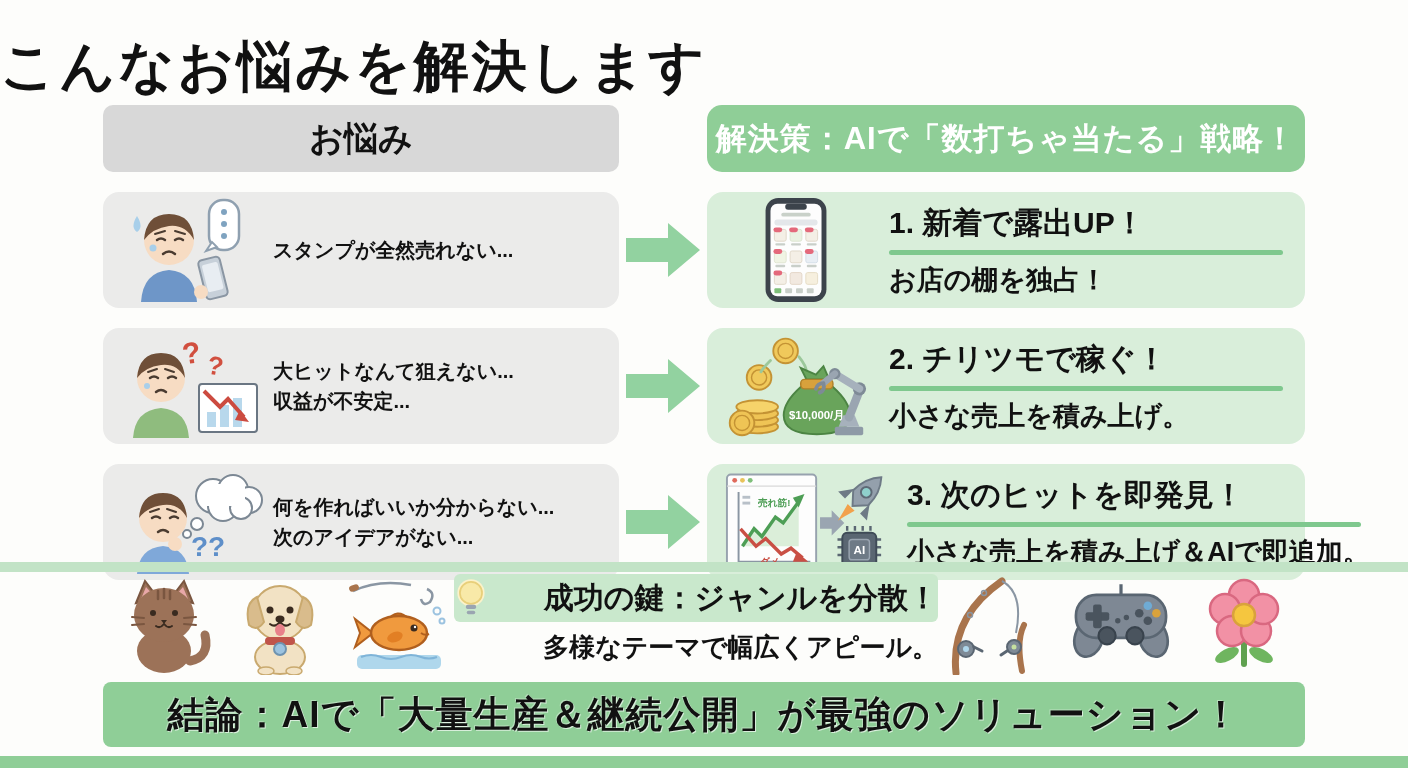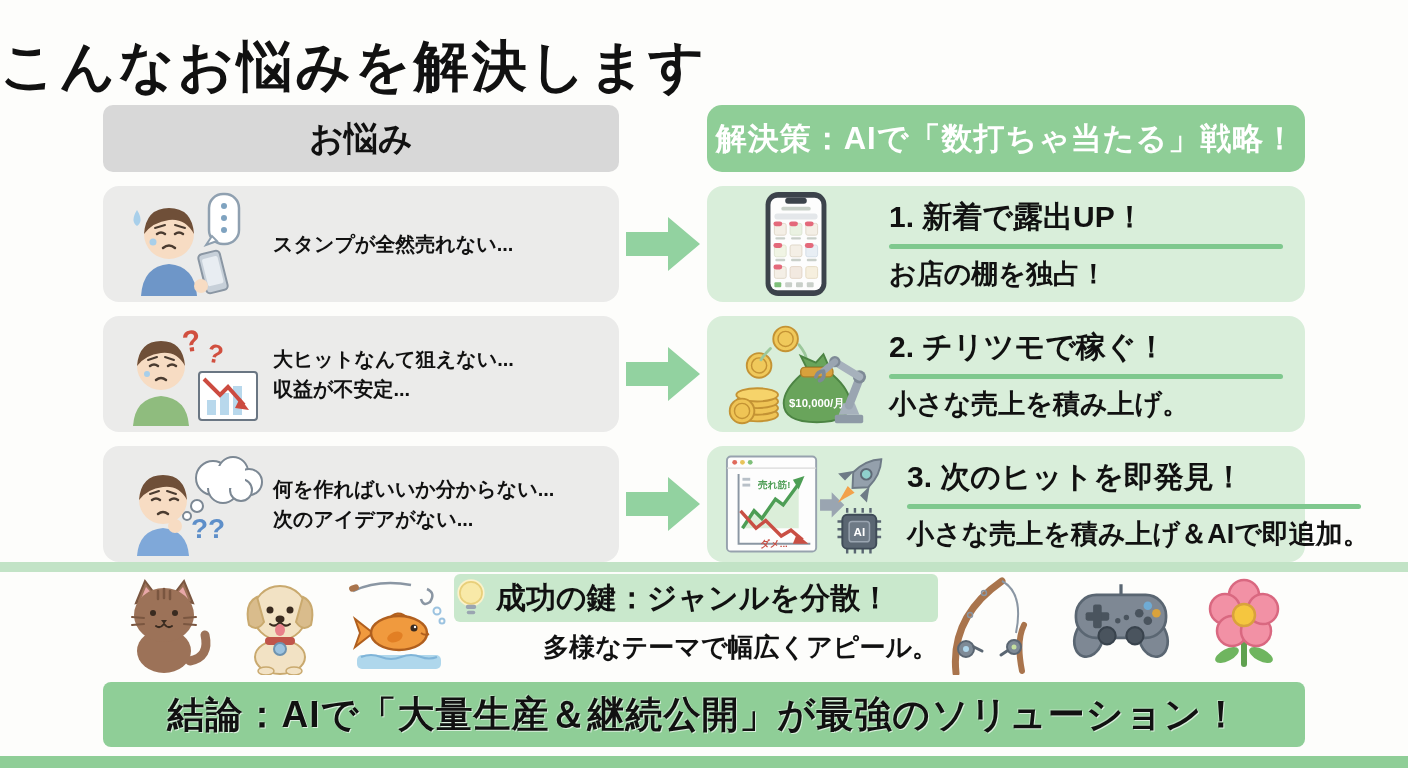--- a/index.html
+++ b/index.html
@@ -8,21 +8,21 @@
     background:#FDFDFB;
     font-family:"Liberation Sans","DejaVu Sans",sans-serif;
     position:relative; overflow:hidden; color:#111;
   }
   .title {
     position:absolute; top:21px; left:0; width:100%;
     text-align:left; font-size:55px; font-weight:900; letter-spacing:3px;margin-top:9px;
   }
   .grid {
     position:absolute; left:103px; top:105px; width:1202px;
-    display:grid; grid-template-columns:516px 88px 598px; grid-auto-rows:auto; row-gap:14px;
+    display:grid; grid-template-columns:516px 88px 598px; grid-auto-rows:auto; row-gap:20px;
   }
   .hdr-problem {
     grid-column:1; height:67px; background:#D8D8D8; border-radius:10px;
     display:flex; align-items:center; justify-content:center;
     font-size:34px; font-weight:800;
   }
   .hdr-spacer { grid-column:2; }
   .hdr-solution {
     grid-column:3; height:67px; background:#8FCE97; border-radius:15px;
     display:flex; align-items:center; justify-content:center;
@@ -49,21 +49,21 @@
   .bottom-row {
     position:absolute; top:574px; left:0; width:1408px; height:102px;
     display:flex; align-items:flex-start; justify-content:space-between;
     padding:0 112px;
   }
   .genre-icons { display:flex; gap:12px; align-items:center; height:102px; }
   .genre-icons svg { display:block; }
   .success-center { width:500px; }
   .success-box {
     height:48px; background:#C9E8CC; border-radius:6px;
-    display:flex; align-items:center; justify-content:flex-start; gap:8px;
+    display:flex; align-items:center; justify-content:space-between; gap:8px;
     font-size:30px; font-weight:800; white-space:nowrap;
   }
   .success-sub { text-align:right; font-size:26px; font-weight:800; margin-top:8px; white-space:nowrap; }
   .banner {
     position:absolute; left:103px; top:682px; width:1202px; height:65px;
     background:#8FCE97; border-radius:8px;
     display:flex; align-items:center; justify-content:center;
     font-size:37px; font-weight:900; letter-spacing:1px;
     text-shadow:1px 1px 0 rgba(255,255,255,.65), -1px -1px 0 rgba(255,255,255,.35);
     text-align:center;

